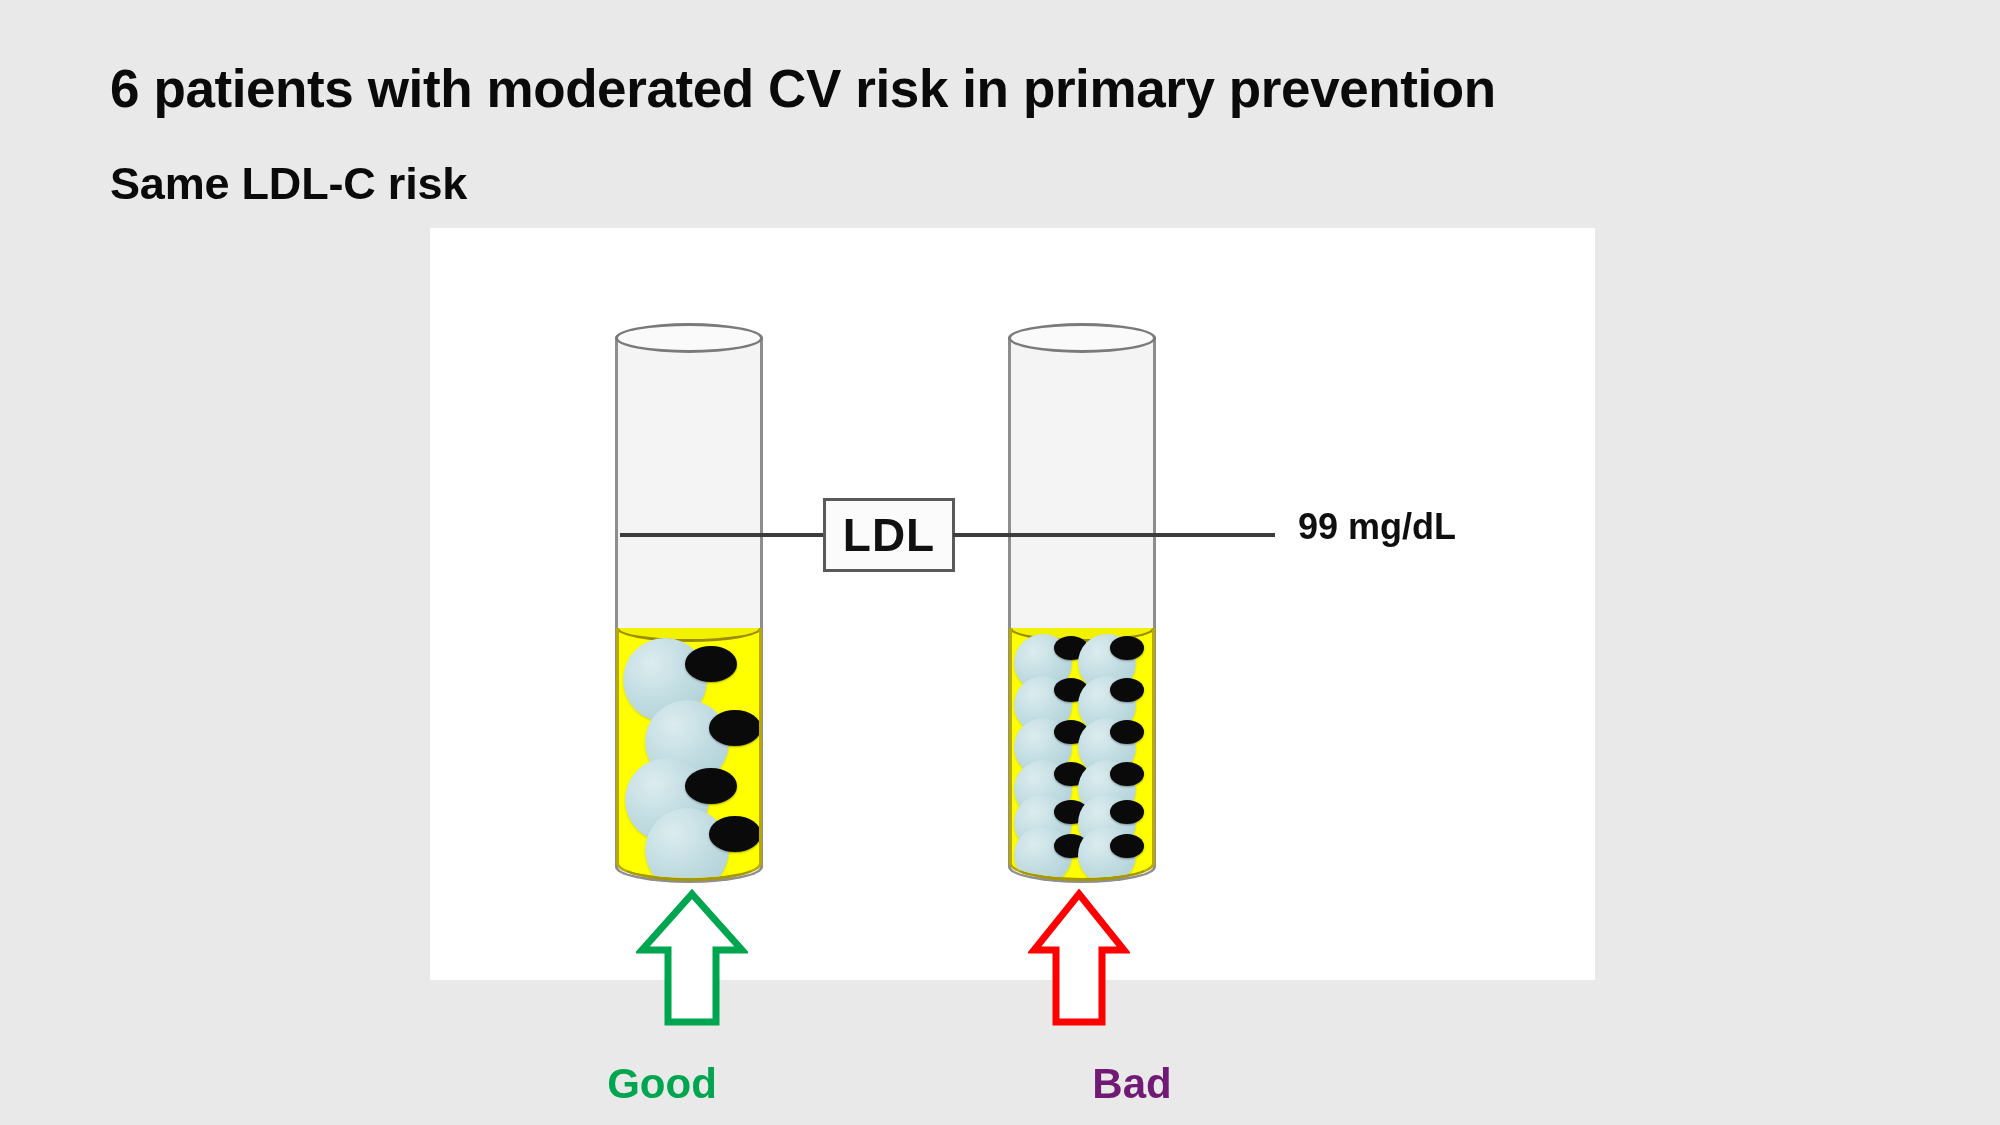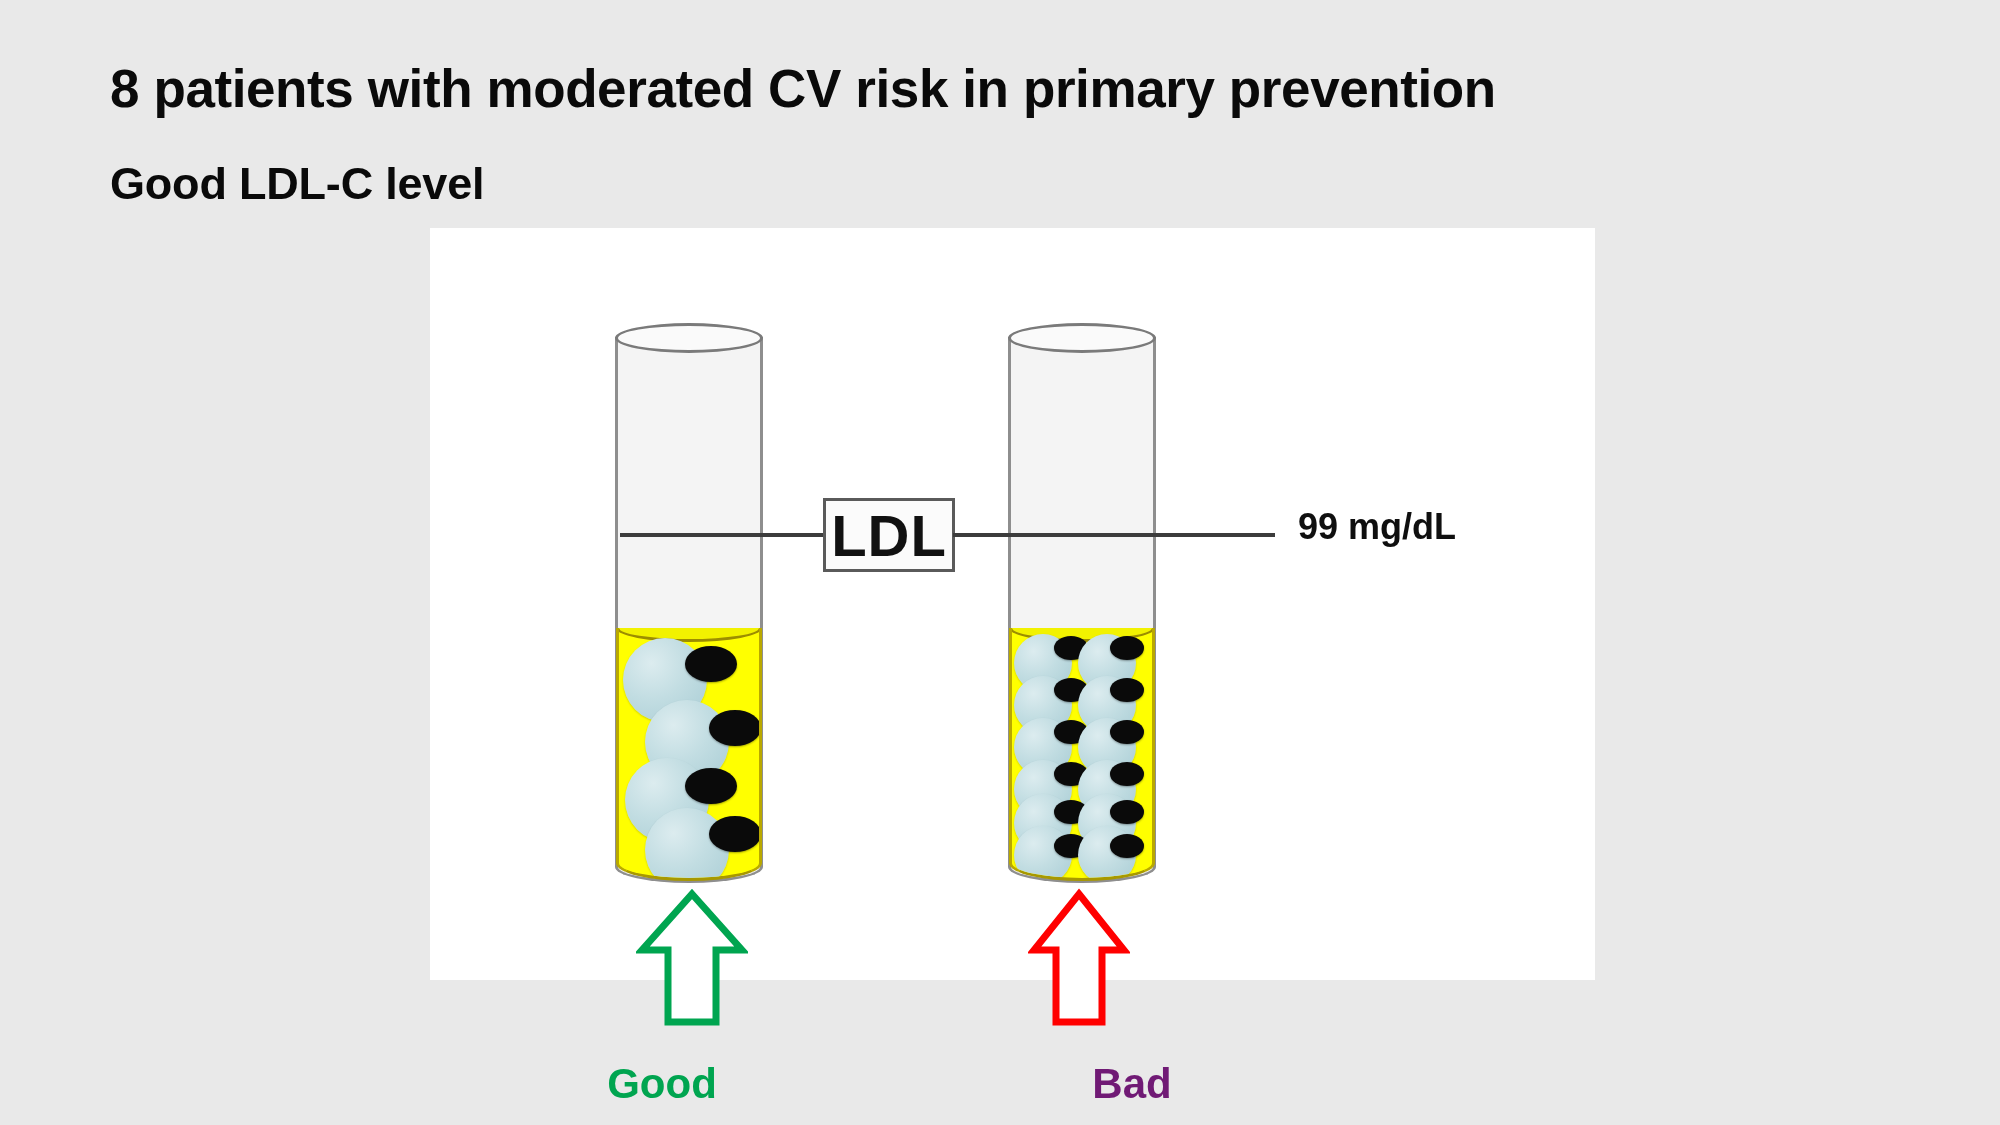--- a/index.html
+++ b/index.html
@@ -122,21 +122,21 @@
     background: #3c3c3c;
   }
   #ldl-box {
     position: absolute;
     box-sizing: border-box;
     background: #fbfbfb;
     border: 3px solid #5a5a5a;
     display: flex;
     align-items: center;
     justify-content: center;
-    font-size: 58px;
+    font-size: 46px;
     font-weight: bold;
     color: #111;
     letter-spacing: 1px;
   }
   
   #value-primary {
     position: absolute;
     font-size: 36px;
     font-weight: bold;
     color: #0f0f0f;
@@ -157,22 +157,22 @@
     font-weight: bold;
     white-space: nowrap;
     text-align: center;
   }
 </style>
 </head>
 <body>
 
 <div id="slide">
 
-  <div id="title">8 patients with moderated CV risk in primary prevention</div>
-  <div id="subtitle">Good LDL-C level</div>
+  <div id="title">6 patients with moderated CV risk in primary prevention</div>
+  <div id="subtitle">Same LDL-C risk</div>
 
   <div id="figure-panel">
 
     <div class="tube" style="left:185px; top:95px; width:148px; height:560px;">
       <div class="tube-glass" style="height:546px;"></div>
       <div class="tube-rim"></div>
       <div class="tube-liquid" style="top:305px; width:146px; height:253px;">
         <div class="liquid-surface"></div>
 
         <div class="particle" style="left:4px;  top:10px;  width:84px; height:84px;"></div>

